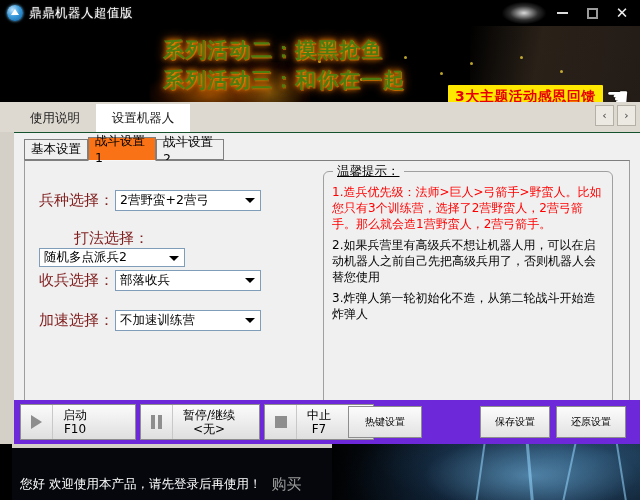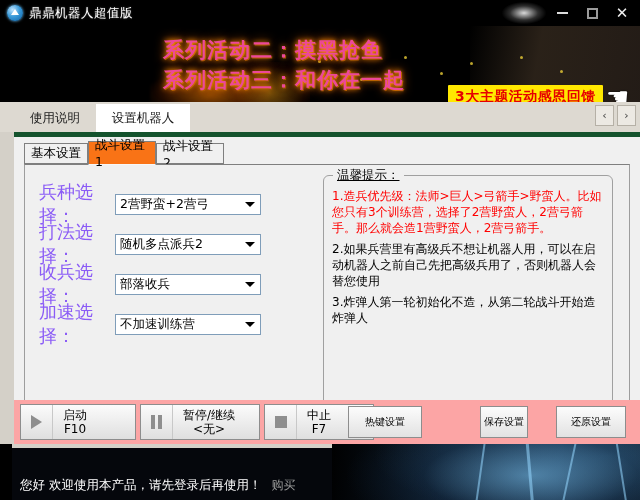--- a/index.html
+++ b/index.html
@@ -70,21 +70,21 @@
     background: radial-gradient(ellipse at center, rgba(255,130,0,.55) 0%, rgba(180,60,0,.18) 55%, rgba(0,0,0,0) 78%);
     filter: blur(1px);
   }
   .banner-glow2 {
     position: absolute; left: 230px; top: 36px; width: 80px; height: 62px;
     background: radial-gradient(ellipse at center, rgba(255,170,20,.45) 0%, rgba(160,50,0,.12) 60%, rgba(0,0,0,0) 80%);
   }
   .banner-line {
     position: absolute; left: 163px;
     font-size: 21px; font-weight: bold; letter-spacing: 1px;
-    color: #ec4899;
+    color: #4d7c0f;
     text-shadow: 0 0 5px #ff9500, 0 0 11px #ff6a00, 1px 1px 0 #8a4a00;
     white-space: nowrap;
   }
   .banner-line.l1 { top: 10px; }
   .banner-line.l2 { top: 40px; }
   .banner-badge {
     position: absolute; left: 448px; top: 59px;
     background: #ffe800; color: #e60000;
     font-size: 14px; font-weight: bold; letter-spacing: .5px;
     padding: 3px 7px 4px 7px; white-space: nowrap;
@@ -123,21 +123,21 @@
   .tabnav-btn {
     width: 19px; height: 21px; background: #ece9e3;
     border: 1px solid #b5b0a6;
     display: flex; align-items: center; justify-content: center;
     font-size: 11px; color: #3c3c3c;
   }
 
   .content {
     position: absolute; left: 14px; top: 30px; width: 626px; height: 312px;
     background: #f0f0f0;
-    border-top: 5px solid #14532d;
+    border-top: 1px solid #14532d;
   }
 
   
   .subtabs {
     position: absolute; left: 10px; top: 6px; height: 22px;
   }
   .subtab {
     position: absolute; top: 0; height: 21px;
     border: 1px solid #7f7f7f;
     background: #f0f0f0;
@@ -152,21 +152,21 @@
 
   .tabbody {
     position: absolute; left: 10px; top: 27px; width: 606px; height: 274px;
     background: #f0f0f0;
     border: 1px solid #9d9d9d;
     border-top-color: #7f7f7f;
   }
 
   
   .formrow { position: absolute; left: 14px; height: 22px; display: flex; align-items: center; }
-  .formlabel { width: 76px; font-size: 18px; color: #8b5cf6; }
+  .formlabel { width: 76px; font-size: 15px; color: #7f1d1d; }
   .combo {
     position: relative; width: 146px; height: 21px;
     background: #ffffff; border: 1px solid #7f9db9;
     display: flex; align-items: center;
   }
   .combo-value {
     font-size: 12.5px; color: #000; padding-left: 4px;
     white-space: nowrap; overflow: hidden;
   }
   .combo-arrow {
@@ -191,21 +191,21 @@
   .tip {
     font-size: 12px; line-height: 16px; margin-bottom: 5px;
     word-break: break-all;
   }
   .tip.red { color: #ff0000; }
   .tip.black { color: #000000; }
 
   
   .buttonbar {
     position: absolute; left: 14px; top: 298px; width: 626px; height: 44px;
-    background: #fca5a5;
+    background: #6d28d9;
     text-align: center;
   }
   .splitbtn {
     position: absolute; top: 4px; height: 36px;
     display: flex; align-items: stretch;
     border: 1px solid #8d8d8d;
     background: linear-gradient(#fbfbfb, #dfdfdf);
   }
   .splitbtn .icopart {
     width: 32px; display: flex; align-items: center; justify-content: center;
@@ -240,21 +240,21 @@
       linear-gradient(95deg, rgba(0,0,0,1) 0%, rgba(12,24,38,1) 35%, rgba(20,38,58,1) 70%, rgba(8,16,26,1) 100%);
   }
   .bottom-streak {
     position: absolute; background: rgba(150,215,255,.55); filter: blur(.6px);
   }
   .statusbar {
     position: absolute; left: 0; bottom: 6px; width: 640px;
     display: flex; align-items: center; gap: 10px; padding-left: 8px;
   }
   .status-text { color: #ffffff; font-size: 12.5px; }
-  .status-buy { color: #9a9a9a; font-size: 12px; }
+  .status-buy { color: #9a9a9a; font-size: 15px; }
   .statusbar-strip {
     position: absolute; left: 0; top: 0; width: 640px; height: 4px; background: #d4d0c8;
   }
 </style>
 </head>
 <body>
 
 <div id="app">
 
   <div class="titlebar">
@@ -327,21 +327,21 @@
       <div class="tabbody">
 
         <div class="formrow" style="top:28px;">
           <div class="formlabel">兵种选择：</div>
           <div class="combo">
             <div class="combo-value">2营野蛮+2营弓</div>
             <div class="combo-arrow"></div>
           </div>
         </div>
 
-        <div class="formrow" style="top:68px;">
+        <div class="formrow" style="top:68px;flex-direction:column;">
           <div class="formlabel">打法选择：</div>
           <div class="combo">
             <div class="combo-value">随机多点派兵2</div>
             <div class="combo-arrow"></div>
           </div>
         </div>
 
         <div class="formrow" style="top:148px;">
           <div class="formlabel">加速选择：</div>
           <div class="combo">
@@ -401,21 +401,21 @@
         <div class="txtpart">
           <span>中止</span>
           <span>F7</span>
         </div>
       </div>
 
       <div class="plainbtn" style="left:334px;width:74px;">
         <span>热键设置</span>
       </div>
 
-      <div class="plainbtn" style="left:466px;width:48px;">
+      <div class="plainbtn" style="left:466px;width:70px;">
         <span>保存设置</span>
       </div>
 
       <div class="plainbtn" style="left:542px;width:70px;">
         <span>还原设置</span>
       </div>
     </div>
 
   </div>
 

